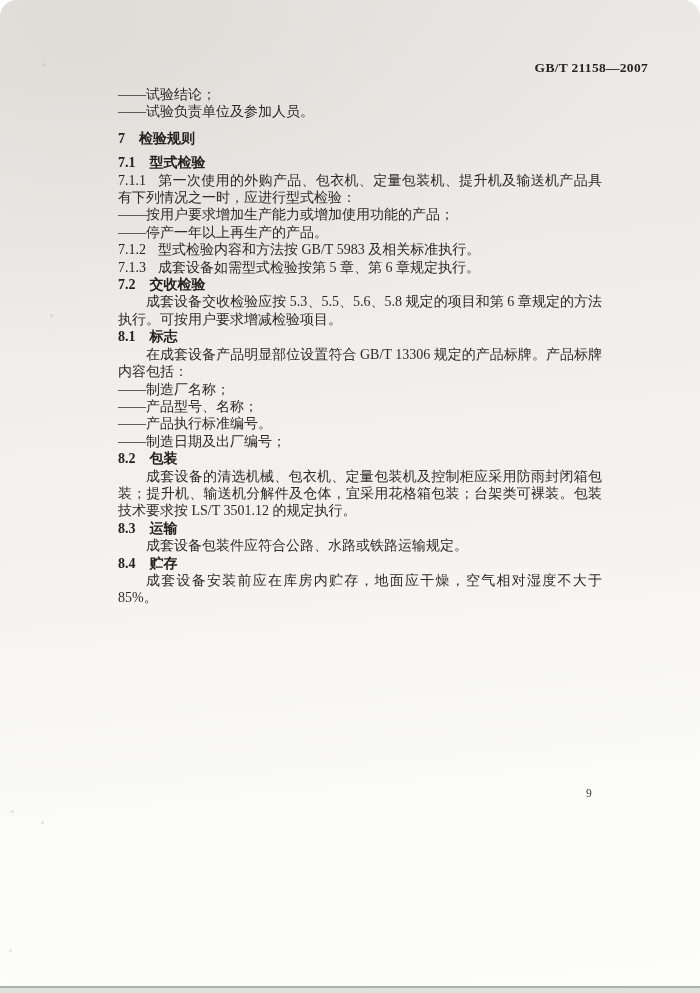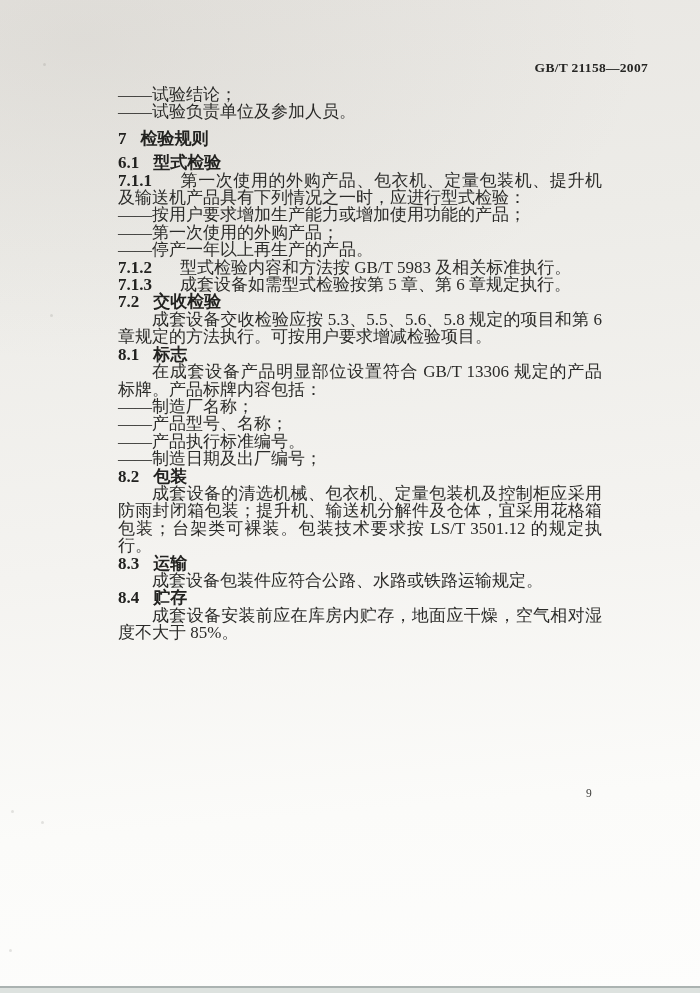--- a/index.html
+++ b/index.html
@@ -7,46 +7,47 @@
     width: 700px; height: 993px;
     overflow: hidden;
     font-family: "Liberation Serif", "DejaVu Serif", serif;
   }
   .sheet {
     position: relative;
     width: 700px; height: 993px;
     background:
       radial-gradient(ellipse 900px 520px at 12% 4%, rgba(178,174,166,0.20), rgba(178,174,166,0) 62%),
       linear-gradient(175deg, #e9e7e3 0%, #edece8 25%, #f4f3f0 55%, #fbfbf9 80%, #fdfdfc 100%);
+    border-radius: 17px;
   }
   
   .std-code {
     position: absolute;
     top: 60px; right: 52px;
     font-size: 13.5px;
     font-weight: 700;
     color: #262624;
     letter-spacing: 0.3px;
   }
   
   .content {
     position: absolute;
     left: 118px; top: 86px;
     width: 484px;
-    font-size: 17px;
+    font-size: 14px;
     line-height: 17.4px;
     color: #2b2b29;
   }
   .content p, .content div.h { margin: 0; padding: 0; }
   .dash { padding-left: 17px; }
   .h { font-weight: 700; color: #222220; }
   .h-chapter { margin: 9px 0 7px 0 !important; }
   .h-section { margin: 0; }
   .hnum { margin-right: 14px; }
-  .cnum { font-weight: 700; margin-right: 28px; color: #222220; }
+  .cnum { font-weight: 400; margin-right: 12px; color: #222220; }
   .para { text-indent: 2em; text-align: justify; }
   .clause { text-align: justify; }
   
   .pagenum {
     position: absolute;
     left: 586px; top: 787px;
     font-size: 11.5px;
     color: #3a3a38;
   }
   
@@ -81,28 +82,27 @@
   <main class="content">
 
     <p class="dash">——试验结论；</p>
     <p class="dash">——试验负责单位及参加人员。</p>
 
     <div class="h h-chapter">
       <span class="hnum">7</span><span>检验规则</span>
     </div>
 
     <div class="h h-section">
-      <span class="hnum">6.1</span><span>型式检验</span>
+      <span class="hnum">7.1</span><span>型式检验</span>
     </div>
 
     <p class="clause">
       <span class="cnum">7.1.1</span><span>第一次使用的外购产品、包衣机、定量包装机、提升机及输送机产品具有下列情况之一时，应进行型式检验：</span>
     </p>
     <p class="dash">——按用户要求增加生产能力或增加使用功能的产品；</p>
-    <p class="dash">——第一次使用的外购产品；</p>
     <p class="dash">——停产一年以上再生产的产品。</p>
 
     <p class="clause">
       <span class="cnum">7.1.2</span><span>型式检验内容和方法按 GB/T 5983 及相关标准执行。</span>
     </p>
     <p class="clause">
       <span class="cnum">7.1.3</span><span>成套设备如需型式检验按第 5 章、第 6 章规定执行。</span>
     </p>
 
     <div class="h h-section">

